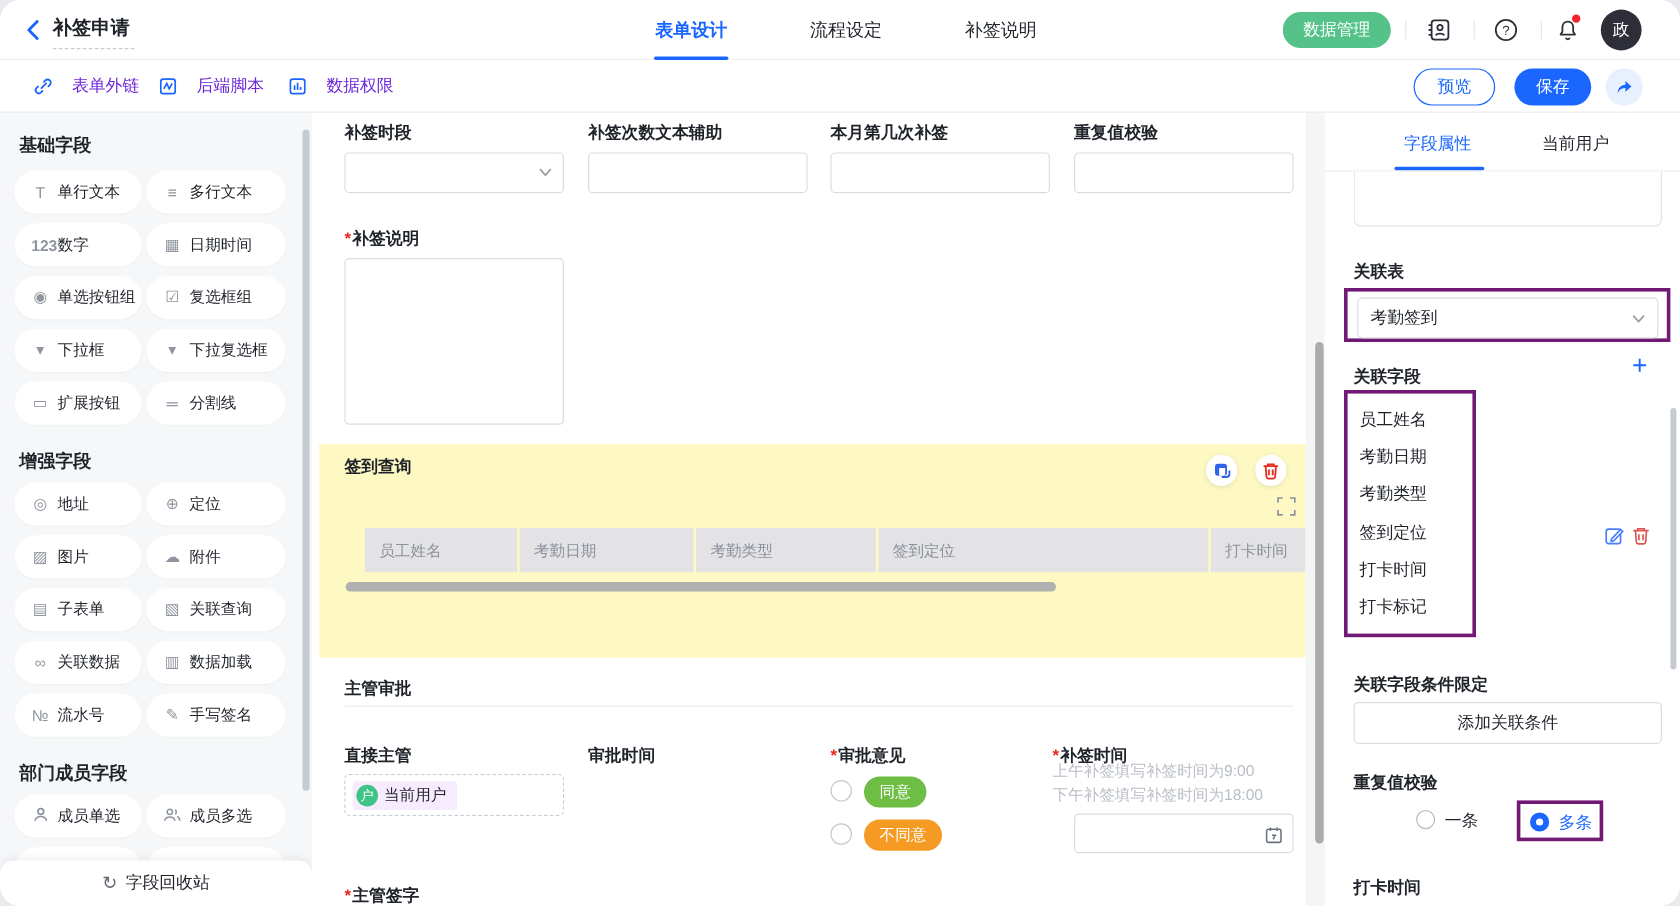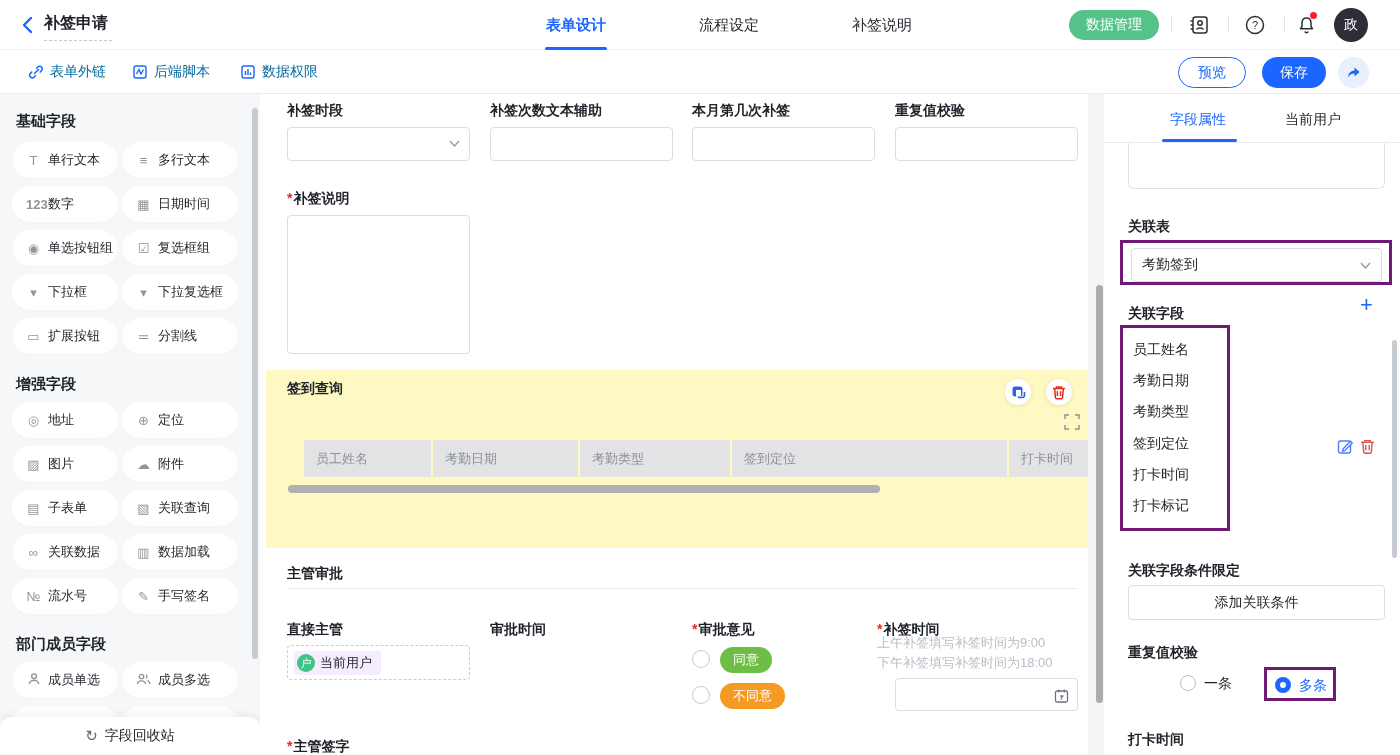--- a/index.html
+++ b/index.html
@@ -1,36 +1,36 @@
 <!DOCTYPE html>
 <html><head>
 <meta charset="utf-8">
 <style>
   * { margin:0; padding:0; box-sizing:border-box; }
   html,body { background:#e9eaee; }
   body { font-family:"Liberation Sans","DejaVu Sans",sans-serif; color:#1f2329; }
-  .app { position:relative; width:1400px; height:755px; background:#f4f5f7; overflow:hidden; margin:0 auto; }
+  .app { position:relative; width:1400px; height:755px; background:#f4f5f7; overflow:hidden; margin:0 auto;border-radius:17px; }
 
   
   .header { position:absolute; left:0; top:0; width:1400px; height:50px; background:#fff; border-bottom:1px solid #f0f1f4; z-index:30; }
   .back { position:absolute; left:18px; top:14px; width:22px; height:22px; cursor:pointer; }
   .doc-title { position:absolute; left:44px; top:13px; font-size:16px; font-weight:700; border-bottom:1px dashed #c8ccd2; padding:0 4px 6px 0; }
-  .htabs { position:absolute; left:545px; top:0; height:50px; display:flex; gap:91px; align-items:center; }
+  .htabs { position:absolute; left:545px; top:0; height:50px; display:flex; gap:67px; align-items:center; }
   .htab { font-size:15px; color:#1f2329; width:62px; text-align:center; cursor:pointer; }
   .htab.active { color:#1a66ff; font-weight:600; }
   .htab-underline { position:absolute; left:545px; top:47px; width:62px; height:3px; background:#1a66ff; border-radius:2px; }
   .pill-green { position:absolute; left:1069px; top:10px; width:90px; height:30px; border-radius:15px; background:#55c389; color:#fff; font-size:14px; display:flex; align-items:center; justify-content:center; cursor:pointer; }
   .hdr-div { position:absolute; top:17px; width:1px; height:16px; background:#e3e5ea; }
   .hicon { position:absolute; top:14px; width:22px; height:22px; cursor:pointer; }
   .bell-dot { position:absolute; left:1310px; top:12px; width:7px; height:7px; border-radius:50%; background:#f5222d; }
   .avatar { position:absolute; left:1334px; top:8px; width:34px; height:34px; border-radius:50%; background:#2e2e38; color:#fff; font-size:14px; display:flex; align-items:center; justify-content:center; cursor:pointer; }
 
   
   .toolbar { position:absolute; left:0; top:50px; width:1400px; height:44px; background:#fff; border-bottom:1px solid #e9ebef; z-index:29; }
-  .tlink { position:absolute; top:0; height:44px; display:flex; align-items:center; gap:6px; color:#0369a1; font-size:14px; cursor:pointer; }
+  .tlink { position:absolute; top:0; height:44px; display:flex; align-items:center; gap:16px; color:#6d28d9; font-size:14px; cursor:pointer; }
   .btn-preview { position:absolute; left:1178px; top:7px; width:68px; height:31px; border:1px solid #1a66ff; border-radius:16px; color:#1a66ff; background:#fff; font-size:14px; display:flex; align-items:center; justify-content:center; cursor:pointer; }
   .btn-save { position:absolute; left:1262px; top:7px; width:64px; height:31px; border-radius:16px; color:#fff; background:#1a66ff; font-size:14px; display:flex; align-items:center; justify-content:center; cursor:pointer; }
   .btn-share { position:absolute; left:1338px; top:7px; width:31px; height:31px; border-radius:50%; background:#e8f0fe; display:flex; align-items:center; justify-content:center; cursor:pointer; }
 
   
   .sidebar { position:absolute; left:0; top:94px; width:260px; height:661px; background:#f6f7f9; overflow:hidden; }
   .sb-head { position:absolute; left:16px; font-size:15px; font-weight:700; }
   .sb-pill { position:absolute; height:36px; background:#fff; border-radius:18px; display:flex; align-items:center; gap:7px; padding-left:14px; font-size:13px; cursor:grab; box-shadow:0 1px 2px rgba(31,35,41,.03); }
   .sb-pill .pi { color:#8f959e; font-size:13px; width:15px; text-align:center; flex:0 0 auto; }
   .pi-num { font-size:9px; font-weight:700; letter-spacing:0; }

